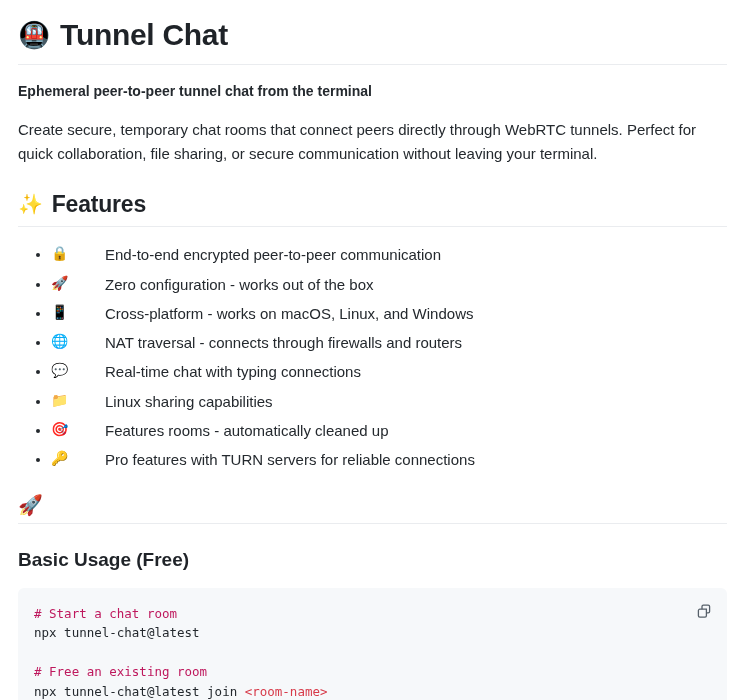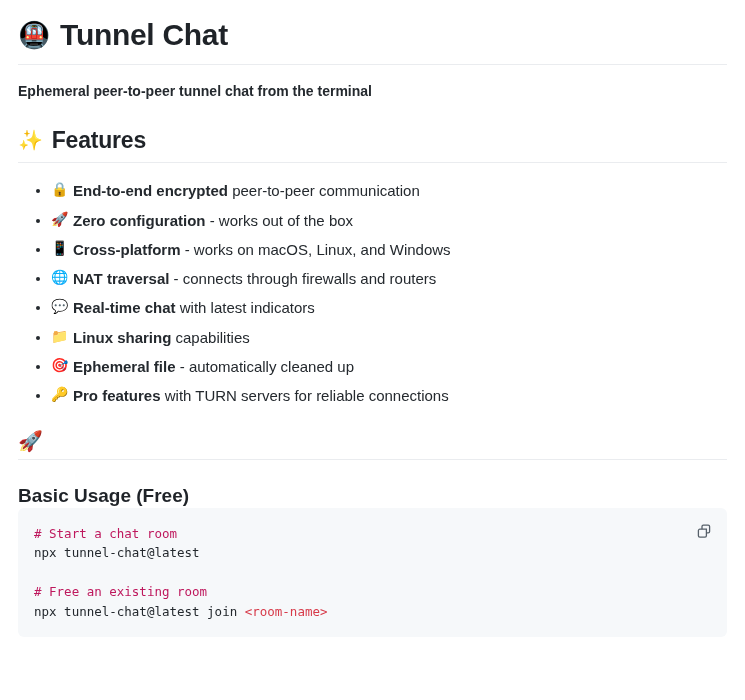--- a/index.html
+++ b/index.html
@@ -49,21 +49,21 @@
     border-bottom: 1px solid #eaecef;
     margin: 24px 0 16px 0;
     color: #1f2328;
   }
   .h2 .emoji { font-size: 20px; line-height: 1; }
 
   .h3 {
     font-size: 19px;
     font-weight: bold;
     line-height: 1.25;
-    margin: 24px 0 0 0;
+    margin: 24px 0 16px 0;
     color: #1f2328;
   }
 
   .subtitle {
     font-size: 14px;
     font-weight: bold;
     line-height: 1.5;
     margin: 0 0 16px 0;
     color: #24292e;
   }
@@ -99,21 +99,21 @@
     border-radius: 50%;
     background: #24292e;
   }
   ul.feature-list li .emoji {
     position: absolute;
     left: 33px;
     top: 0px;
     font-size: 14px;
     line-height: 1.55;
   }
-  ul.feature-list li b { font-weight: bold; }
+  ul.feature-list li b { font-weight: normal; margin-left: 32px; }
 
   
   .code-block {
     position: relative;
     background: #f6f8fa;
     border-radius: 6px;
     padding: 16px;
     margin: 0 0 16px 0;
     overflow: hidden;
   }
@@ -151,47 +151,48 @@
 
 <div class="readme">
 
   <h1 class="h1">
     <span class="emoji">🚇</span>
     <span class="title-text">Tunnel Chat</span>
   </h1>
 
   <p class="subtitle">Ephemeral peer-to-peer tunnel chat from the terminal</p>
 
+  <p class="para">Create secure, temporary chat rooms that connect peers directly through WebRTC tunnels. Perfect for quick collaboration, file sharing, or secure communication without leaving your terminal.</p>
 
   <h2 class="h2">
     <span class="emoji">✨</span>
     <span>Features</span>
   </h2>
 
   <ul class="feature-list">
     <li>
       <span class="emoji">🔒</span><b>End-to-end encrypted</b><span> peer-to-peer communication</span>
     </li>
     <li>
       <span class="emoji">🚀</span><b>Zero configuration</b><span> - works out of the box</span>
     </li>
     <li>
       <span class="emoji">📱</span><b>Cross-platform</b><span> - works on macOS, Linux, and Windows</span>
     </li>
     <li>
       <span class="emoji">🌐</span><b>NAT traversal</b><span> - connects through firewalls and routers</span>
     </li>
     <li>
-      <span class="emoji">💬</span><b>Real-time chat</b><span> with latest indicators</span>
+      <span class="emoji">💬</span><b>Real-time chat</b><span> with typing connections</span>
     </li>
     <li>
       <span class="emoji">📁</span><b>Linux sharing</b><span> capabilities</span>
     </li>
     <li>
-      <span class="emoji">🎯</span><b>Ephemeral file</b><span> - automatically cleaned up</span>
+      <span class="emoji">🎯</span><b>Features rooms</b><span> - automatically cleaned up</span>
     </li>
     <li>
       <span class="emoji">🔑</span><b>Pro features</b><span> with TURN servers for reliable connections</span>
     </li>
   </ul>
 
   <h2 class="h2">
     <span class="emoji">🚀</span>
   </h2>
 

